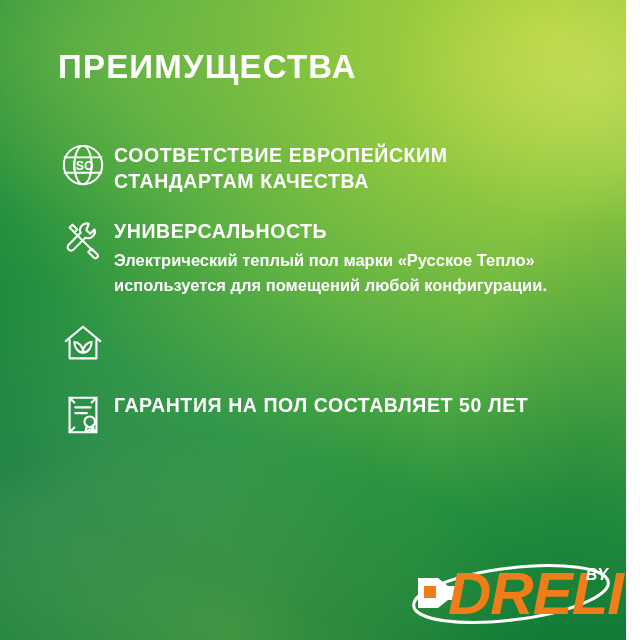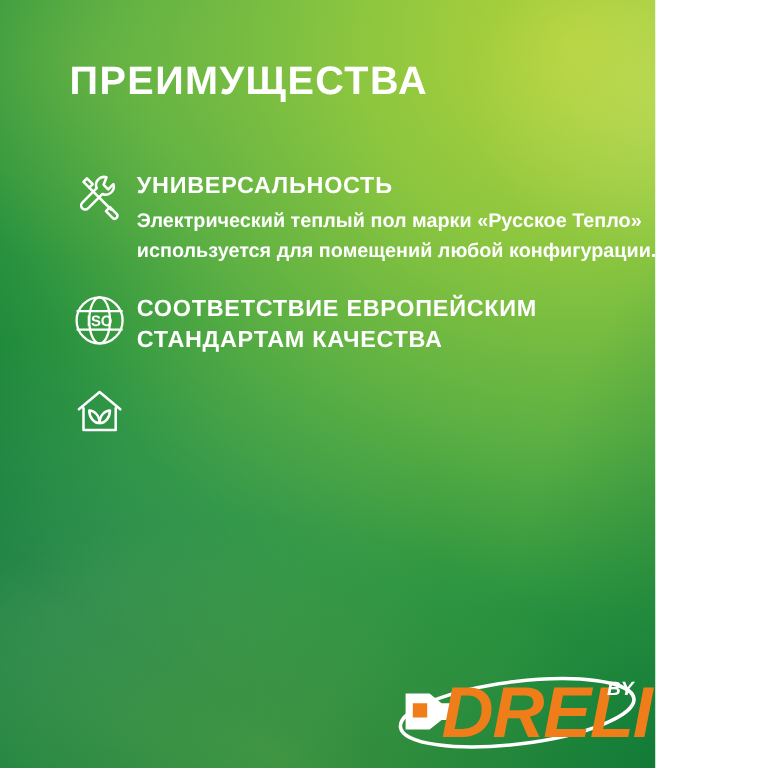--- a/index.html
+++ b/index.html
@@ -7,21 +7,21 @@
     padding: 0;
   }
   body {
     width: 640px;
     height: 640px;
     font-family: "Liberation Sans", sans-serif;
     overflow: hidden;
   }
   .poster {
     position: relative;
-    width: 546px;
+    width: 626px;
     height: 640px;
     background:
       radial-gradient(120% 95% at 88% 6%, #b3d23b 0%, #8cc63f 28%, #5aaf43 55%, #27913f 78%, #0f7a36 100%);
     overflow: hidden;
   }
   
   .swoosh {
     position: absolute;
     border-radius: 50%;
     pointer-events: none;
@@ -150,65 +150,80 @@
 
   <div class="swoosh sw4"></div>
   <div class="swoosh sw3"></div>
   <div class="swoosh sw1"></div>
   <div class="swoosh sw2"></div>
   <div class="swoosh sw5"></div>
 
   <div class="title">ПРЕИМУЩЕСТВА</div>
 
   <div class="items">
-
-    <div class="item item-2">
-      <div class="icon-box">
-        <svg width="46" height="46" viewBox="0 0 48 48" fill="none" stroke="#ffffff" stroke-width="2.2" stroke-linecap="round" stroke-linejoin="round">
-          <path d="M30 6 a7 7 0 0 0 -8.5 9.5 L9 28 a3.5 3.5 0 0 0 5 5 L26.5 20.5 A7 7 0 0 0 36 12 l-4.5 4.5 -4-4 z"></path>
-          <path d="M13 7 l5 5 -3 3 -5 -5 z"></path>
-          <path d="M15 15 L34 34"></path>
-          <path d="M33 32 l6 6 a2.5 2.5 0 0 1 -3.5 3.5 l-6 -6 z"></path>
-        </svg>
-      </div>
-      <div class="texts">
-        <div class="head">УНИВЕРСАЛЬНОСТЬ</div>
-        <div class="body">Электрический теплый пол марки «Русское Тепло» используется для помещений любой конфигурации.</div>
-      </div>
-    </div>
 
     <div class="item item-1">
       <div class="icon-box">
         <svg width="46" height="46" viewBox="0 0 48 48" fill="none" stroke="#ffffff" stroke-width="2">
           <circle cx="24" cy="24" r="20"></circle>
           <ellipse cx="24" cy="24" rx="9" ry="20"></ellipse>
           <line x1="4" y1="16" x2="44" y2="16"></line>
           <line x1="4" y1="32" x2="44" y2="32"></line>
           <rect x="9" y="18" width="30" height="12" fill="none" stroke="none"></rect>
           <text x="24" y="29" font-family="'Liberation Sans', sans-serif" font-size="13" font-weight="bold" fill="#ffffff" stroke="none" text-anchor="middle">ISO</text>
         </svg>
       </div>
       <div class="texts">
         <div class="head">СООТВЕТСТВИЕ ЕВРОПЕЙСКИМ СТАНДАРТАМ КАЧЕСТВА</div>
       </div>
     </div>
 
+    <div class="item item-2">
+      <div class="icon-box">
+        <svg width="46" height="46" viewBox="0 0 48 48" fill="none" stroke="#ffffff" stroke-width="2.2" stroke-linecap="round" stroke-linejoin="round">
+          <path d="M30 6 a7 7 0 0 0 -8.5 9.5 L9 28 a3.5 3.5 0 0 0 5 5 L26.5 20.5 A7 7 0 0 0 36 12 l-4.5 4.5 -4-4 z"></path>
+          <path d="M13 7 l5 5 -3 3 -5 -5 z"></path>
+          <path d="M15 15 L34 34"></path>
+          <path d="M33 32 l6 6 a2.5 2.5 0 0 1 -3.5 3.5 l-6 -6 z"></path>
+        </svg>
+      </div>
+      <div class="texts">
+        <div class="head">УНИВЕРСАЛЬНОСТЬ</div>
+        <div class="body">Электрический теплый пол марки «Русское Тепло» используется для помещений любой конфигурации.</div>
+      </div>
+    </div>
+
     <div class="item item-3">
       <div class="icon-box">
         <svg width="46" height="46" viewBox="0 0 48 48" fill="none" stroke="#ffffff" stroke-width="2.2" stroke-linecap="round" stroke-linejoin="round">
           <path d="M6 22 L24 7 L42 22"></path>
           <path d="M10 21 V40 H38 V21"></path>
           <path d="M24 34 c0 -7 5 -11 9 -11 0 6 -4 11 -9 11 z"></path>
           <path d="M24 34 c0 -7 -5 -11 -9 -11 0 6 4 11 9 11 z"></path>
         </svg>
       </div>
       <div class="texts">
       </div>
     </div>
 
+    <div class="item item-4">
+      <div class="icon-box">
+        <svg width="46" height="46" viewBox="0 0 48 48" fill="none" stroke="#ffffff" stroke-width="2.2" stroke-linecap="round" stroke-linejoin="round">
+          <path d="M10 6 h28 v36 h-28 z"></path>
+          <path d="M10 6 l5 5 M38 6 l-5 5 M10 42 l5 -5 M38 42 l-5 -5"></path>
+          <line x1="16" y1="16" x2="32" y2="16"></line>
+          <line x1="16" y1="22" x2="28" y2="22"></line>
+          <circle cx="31" cy="31" r="5.5"></circle>
+          <path d="M28 35 l-1.5 7 4.5 -3 4.5 3 -1.5 -7"></path>
+        </svg>
+      </div>
+      <div class="texts">
+        <div class="head">ГАРАНТИЯ НА ПОЛ СОСТАВЛЯЕТ 50 ЛЕТ</div>
+      </div>
+    </div>
 
   </div>
 
   <div class="logo">
     <div class="logo-inner">
       <svg width="214" height="74" viewBox="0 0 214 74" style="position:absolute;left:0;top:0;">
         <ellipse cx="107" cy="34" rx="98" ry="26" fill="none" stroke="#ffffff" stroke-width="3" transform="rotate(-7 107 34)"></ellipse>
         <path d="M14 18 h20 l10 8 h12 v14 h-12 l-10 8 h-20 z" fill="#ffffff" stroke="none"></path>
         <path d="M20 26 h12 v12 h-12 z" fill="#ef7d1a" stroke="none"></path>
       </svg>

